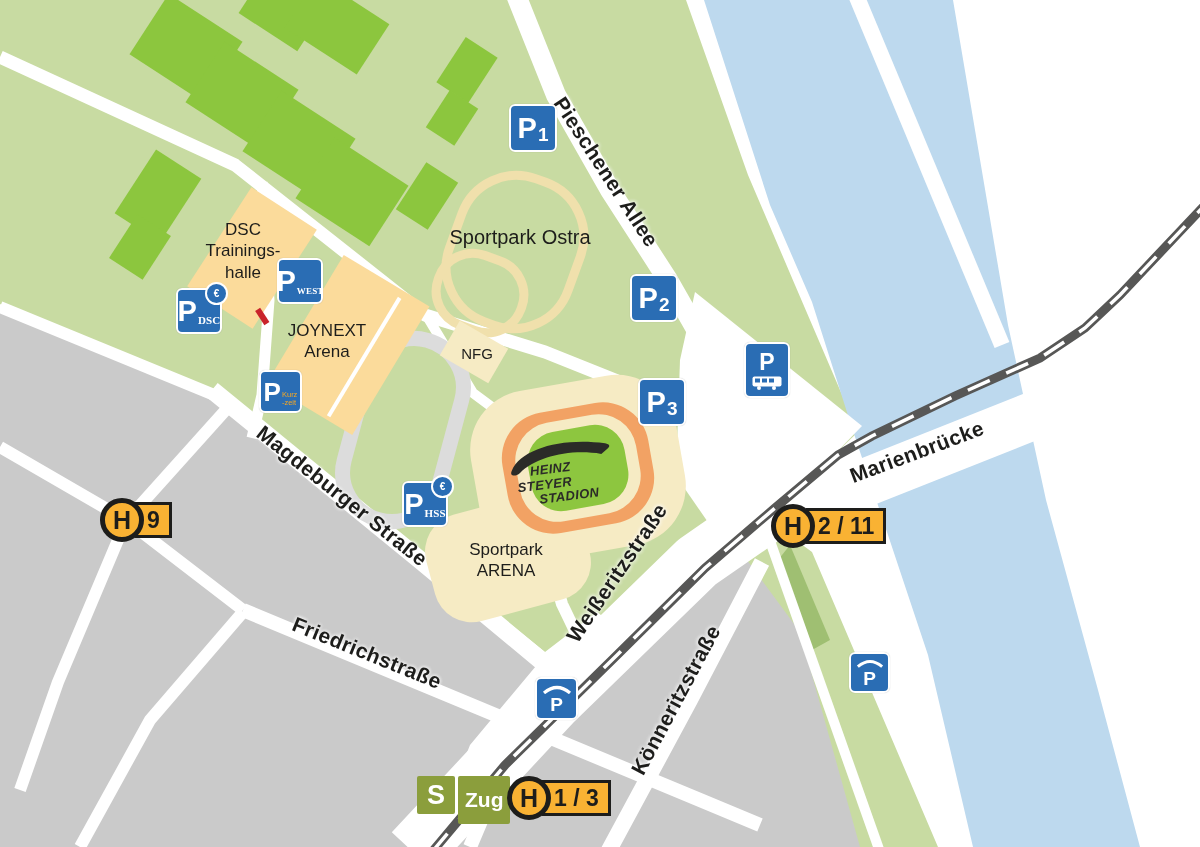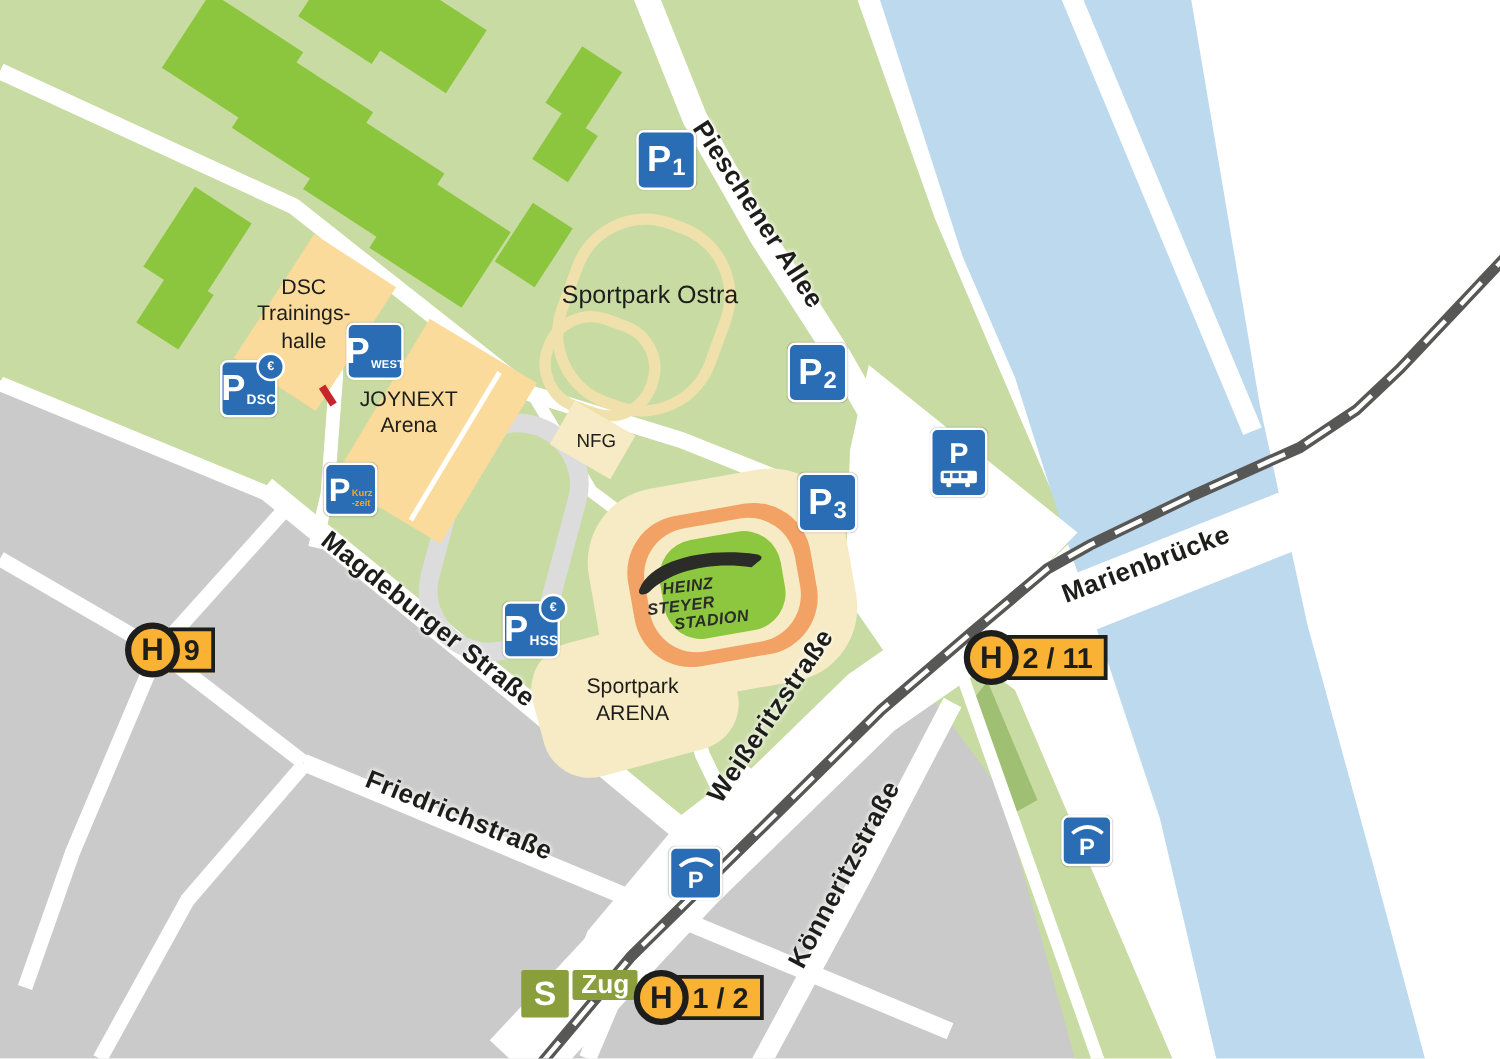--- a/index.html
+++ b/index.html
@@ -12,43 +12,43 @@
           text-shadow:0 0 4px #fff,0 0 4px #fff;}
   .area{font-size:17px;text-align:center;line-height:1.25;}
   .area.big{font-size:20px;}
   .area.small{font-size:15px;}
   
   .psq{position:absolute;background:var(--parking-blue);border:2px solid #fff;
        border-radius:6px;color:#fff;display:flex;align-items:center;justify-content:center;
        box-sizing:border-box;font-weight:700;box-shadow:0 0 1px rgba(0,0,0,.25);}
   .pmain{font-size:29px;line-height:1;}
   .pnum{font-size:19px;align-self:flex-end;margin-bottom:4px;margin-left:1px;}
-  .ptxt{font-size:9px;align-self:flex-end;margin-bottom:6px;margin-left:1px;letter-spacing:.2px;}
+  .ptxt{font-size:9px;align-self:flex-end;margin-bottom:6px;margin-left:1px;letter-spacing:.2px;font-family:Liberation Serif, serif;}
   .pkz{display:flex;flex-direction:column;align-self:flex-end;margin-bottom:3px;margin-left:1px;
-       font-size:7.5px;line-height:1.15;color:var(--kurzzeit-orange);font-weight:700;}
+       font-size:7.5px;line-height:1.15;color:var(--kurzzeit-orange);font-weight:400;}
   .euro{position:absolute;top:-8px;right:-8px;width:19px;height:19px;border-radius:50%;
         background:var(--parking-blue);border:2px solid #fff;color:#fff;font-size:10px;
         display:flex;align-items:center;justify-content:center;font-weight:700;box-sizing:content-box;}
   .pbus{flex-direction:column;gap:2px;}
   .pbus .pmain{font-size:23px;}
   .phaus{flex-direction:column;}
   .phaus .pmain{font-size:19px;margin-top:1px;}
   
   .hstop{position:absolute;display:flex;align-items:center;}
   .hcircle{width:44px;height:44px;border-radius:50%;background:var(--tram-yellow);
            border:5px solid var(--text-dark);color:var(--text-dark);display:flex;align-items:center;
            justify-content:center;font-weight:800;font-size:25px;z-index:1;box-sizing:border-box;}
   .hplate{background:var(--tram-yellow);border:3px solid var(--text-dark);color:var(--text-dark);
           font-weight:700;font-size:23px;height:36px;padding:0 9px;display:flex;align-items:center;
           margin-left:-9px;box-sizing:border-box;line-height:1;}
   
   .szug{position:absolute;display:flex;gap:3px;}
   .sbox{width:38px;height:38px;background:var(--sbahn-green);color:#fff;font-weight:700;
         font-size:27px;display:flex;align-items:center;justify-content:center;border-radius:2px;}
-  .zbox{height:24px;background:var(--sbahn-green);color:#fff;font-weight:700;font-size:21px;
+  .zbox{height:48px;background:var(--sbahn-green);color:#fff;font-weight:700;font-size:21px;
         display:flex;align-items:center;justify-content:center;padding:0 7px;border-radius:2px;}
   
   .stadlogo{position:absolute;transform:translate(-50%,-50%) rotate(-7deg);text-align:left;}
   .stadlogo .sl{font-style:italic;font-weight:800;font-size:13px;line-height:1.12;
                 color:#2b2b28;letter-spacing:.4px;white-space:nowrap;}
   .stadlogo svg{display:block;margin-bottom:-10px;margin-left:-6px;}
 </style>
 </head>
 <body>
 
@@ -132,21 +132,21 @@
   <div class="lbl street" style="left:617px;top:573px;transform:translate(-50%,-50%) rotate(-56deg);">Weißeritzstraße</div>
   <div class="lbl street" style="left:676px;top:700px;transform:translate(-50%,-50%) rotate(-62deg);">Könneritzstraße</div>
   <div class="lbl street" style="left:917px;top:452px;transform:translate(-50%,-50%) rotate(-20.5deg);">Marienbrücke</div>
 
   <div class="lbl area big" style="left:520px;top:237px;">Sportpark Ostra</div>
   <div class="lbl area" style="left:243px;top:251px;">
     <div>DSC</div>
     <div>Trainings-</div>
     <div>halle</div>
   </div>
-  <div class="lbl area" style="left:327px;top:330px;">
+  <div class="lbl area" style="left:327px;top:341px;">
     <div>JOYNEXT</div>
     <div>Arena</div>
   </div>
   <div class="lbl area small" style="left:477px;top:354px;">NFG</div>
   <div class="lbl area" style="left:506px;top:560px;">
     <div>Sportpark</div>
     <div>ARENA</div>
   </div>
 
   <div class="stadlogo" style="left:567px;top:470px;">
@@ -218,20 +218,20 @@
   <div class="hstop" style="left:100px;top:498px;">
     <span class="hcircle">H</span>
     <span class="hplate">9</span>
   </div>
   <div class="hstop" style="left:771px;top:504px;">
     <span class="hcircle">H</span>
     <span class="hplate">2 / 11</span>
   </div>
   <div class="hstop" style="left:507px;top:776px;">
     <span class="hcircle">H</span>
-    <span class="hplate">1 / 2</span>
+    <span class="hplate">1 / 3</span>
   </div>
   <div class="szug" style="left:417px;top:776px;">
     <span class="sbox">S</span>
     <span class="zbox">Zug</span>
   </div>
 
 </div>
 
 </body></html>

